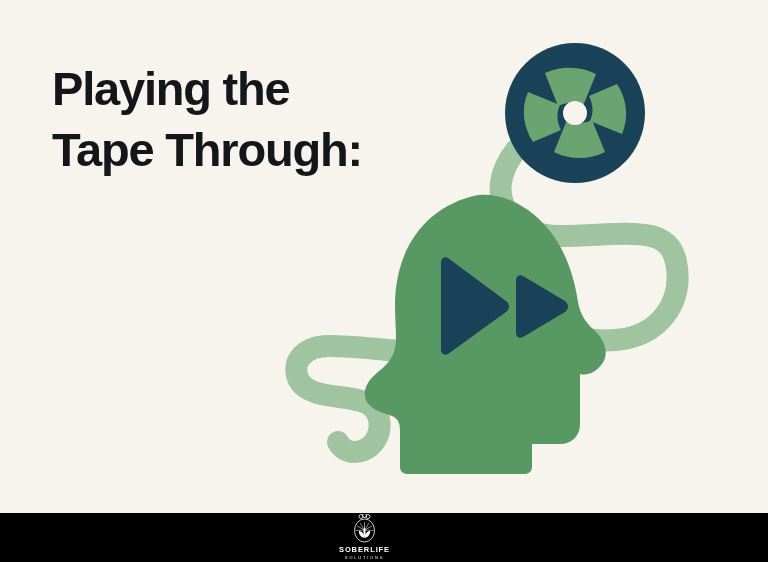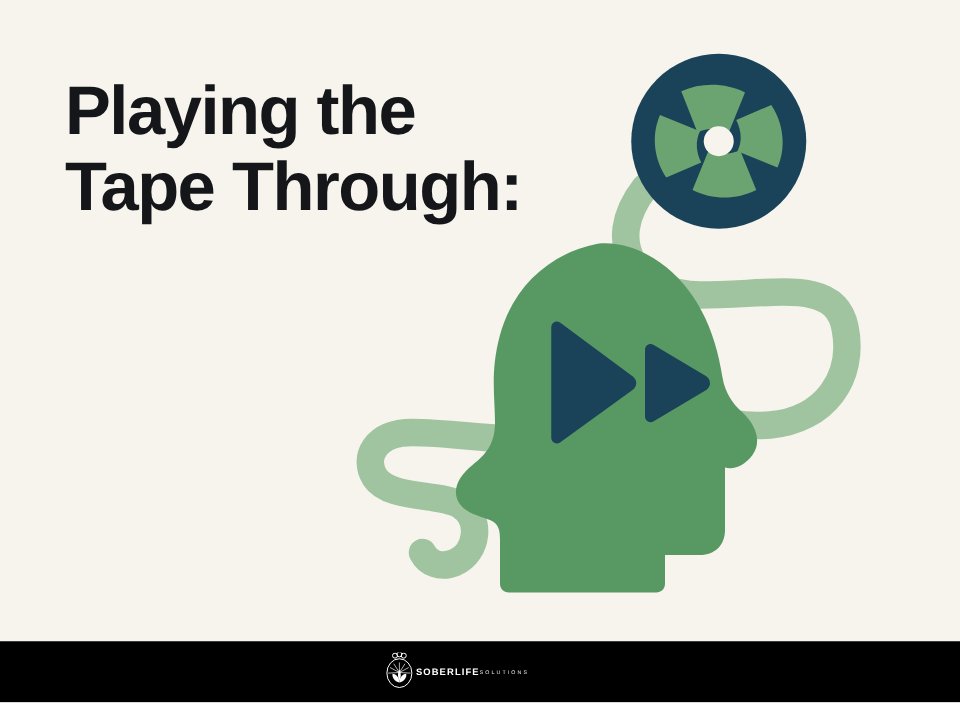--- a/index.html
+++ b/index.html
@@ -28,21 +28,21 @@
   
   #text-block {
     position: absolute;
     left: 52px;
     top: 58px;
     width: 420px;
   }
   #title {
     margin: 0;
     font-family: "Liberation Sans", sans-serif;
-    font-size: 55px;
+    font-size: 47px;
     line-height: 61px;
     font-weight: bold;
     letter-spacing: -1.2px;
     color: #15161a;
     white-space: pre-line;
   }
   #subtitle {
     margin: 12px 0 0 0;
     font-family: "Liberation Sans", sans-serif;
     font-size: 38px;
@@ -62,21 +62,21 @@
     height: 49px;
     background: #000000;
   }
   #footer-logo {
     position: absolute;
     left: 0;
     top: 0;
     width: 729px;
     height: 49px;
     display: flex;
-    flex-direction: row;
+    flex-direction: column;
     align-items: center;
     justify-content: center;
   }
   #logo-mark {
     display: block;
     width: 27px;
     height: 30px;
     margin-bottom: 1px;
   }
   #logo-wordmark {

